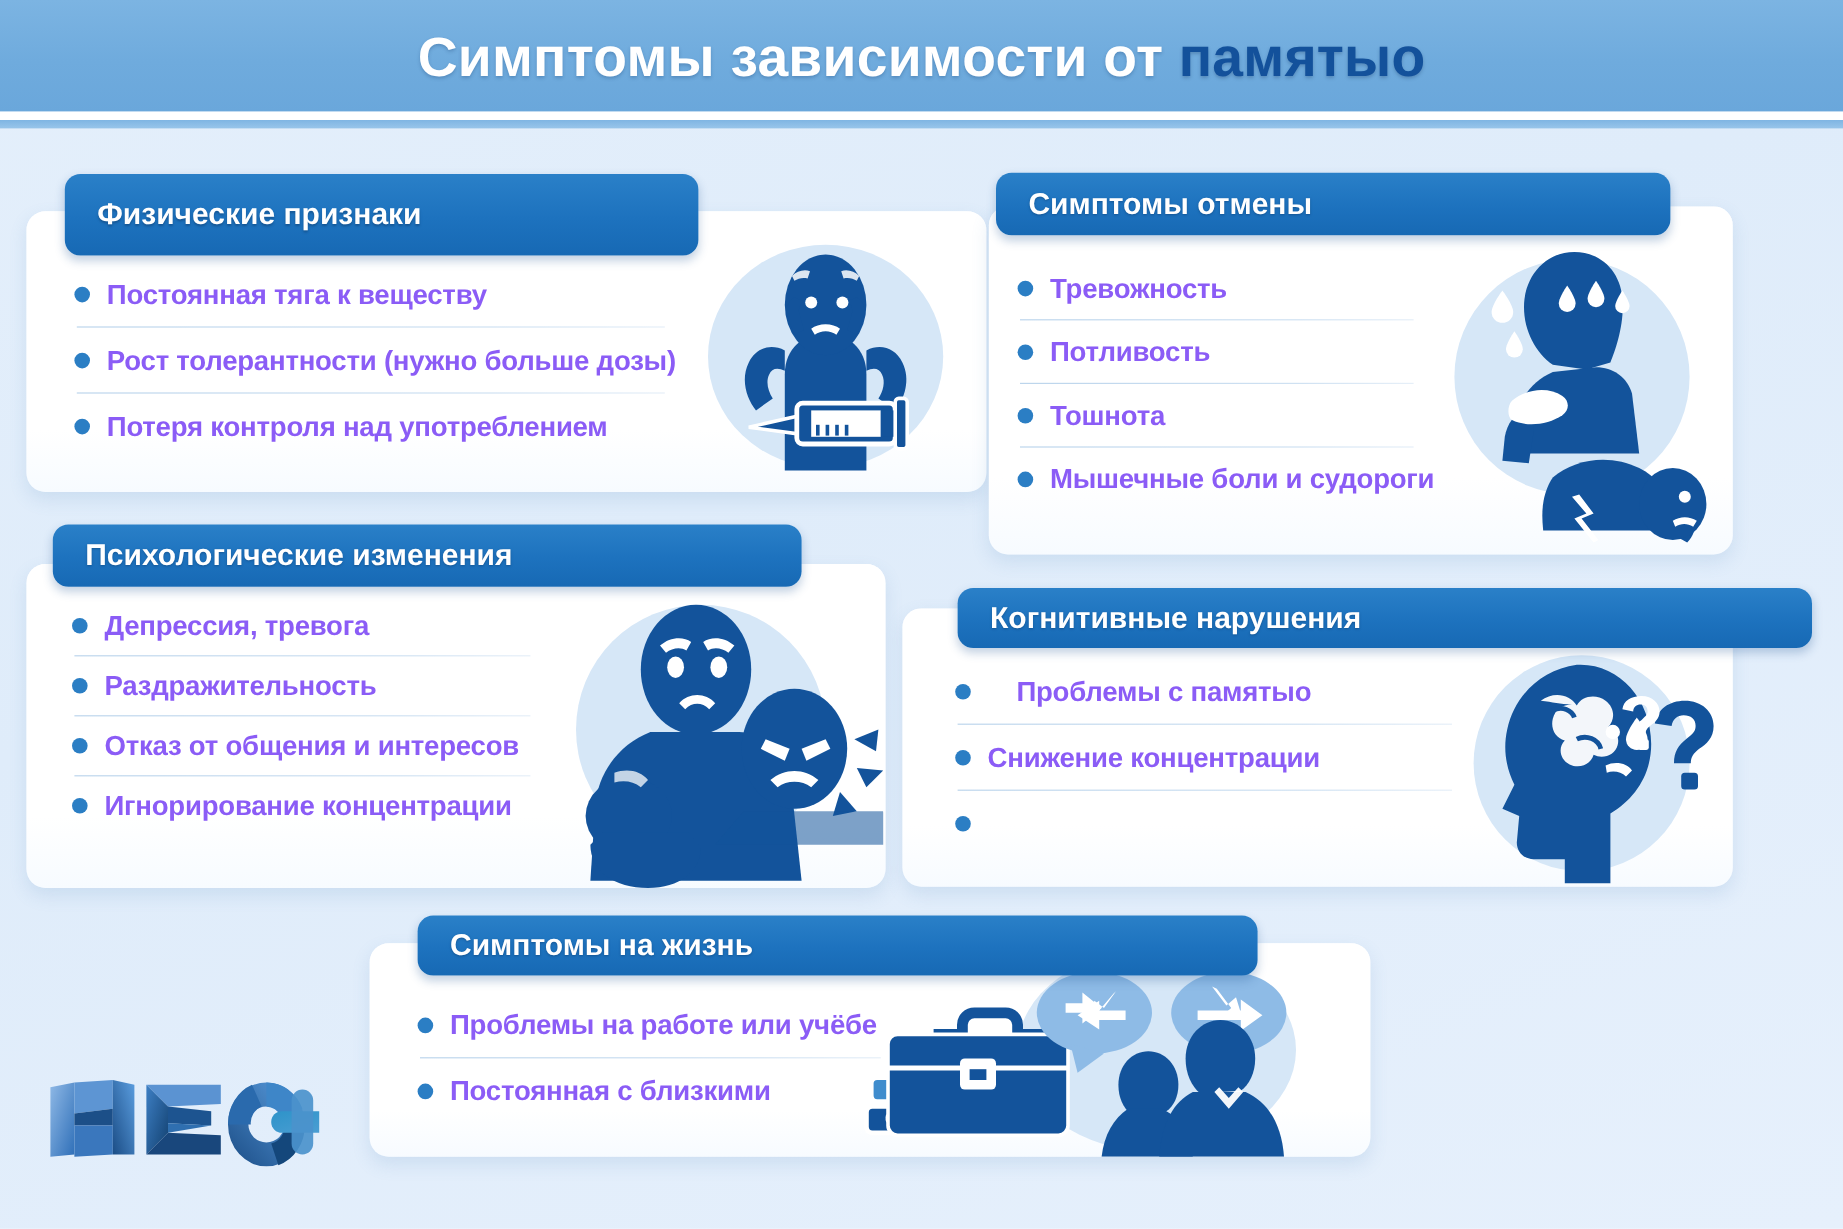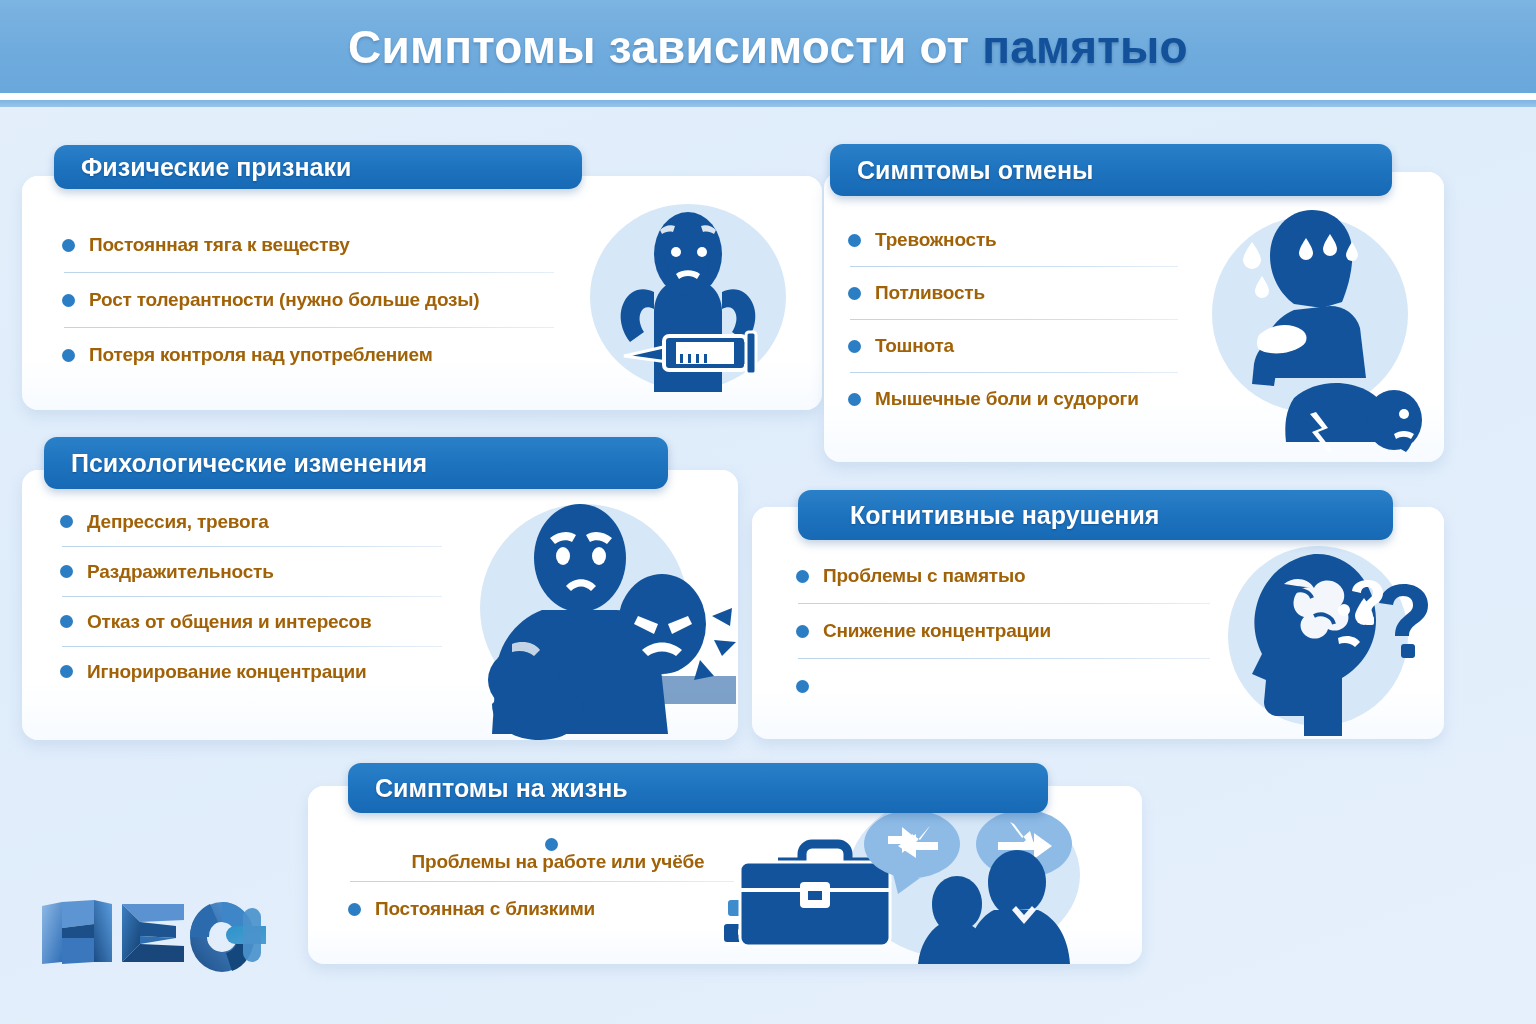--- a/index.html
+++ b/index.html
@@ -81,22 +81,22 @@
     position: relative;
   }
   .bullet {
     width: 13px; height: 13px;
     border-radius: 50%;
     background: #2b7ec4;
     flex: 0 0 auto;
     margin-right: 14px;
   }
   .item-text {
-    color: #a16207;
-    font-size: 19px;
+    color: #8b5cf6;
+    font-size: 23px;
     font-weight: bold;
     white-space: nowrap;
     letter-spacing: -0.2px;
   }
   .divider {
     height: 1px;
     background: linear-gradient(90deg, #bcd5ec 0%, #cfe1f2 70%, #e6eff8 100%);
   }
 
   
@@ -118,21 +118,21 @@
 
 <div class="header">
   <div class="header-title">
     <span>Симптомы зависимости от </span><span class="accent">памятыо</span>
   </div>
 </div>
 <div class="header-rule"></div>
 <div class="header-stripe"></div>
 
 <div class="card" style="left:22px; top:176px; width:800px; height:234px;"></div>
-<div class="card-tab" style="left:54px; top:145px; width:528px; height:44px;">
+<div class="card-tab" style="left:54px; top:145px; width:528px; height:68px;">
   <span>Физические признаки</span>
 </div>
 <div class="list" style="left:62px; top:228px; width:500px;">
   <div class="list-item" style="height:34px;">
     <span class="bullet"></span>
     <span class="item-text">Постоянная тяга к веществу</span>
   </div>
   <div class="divider" style="width:490px; margin:10px 0 10px 2px;"></div>
   <div class="list-item" style="height:34px;">
     <span class="bullet"></span>
@@ -302,25 +302,25 @@
       <path d="M238 118 l-20 8 4 10 20-10z"></path>
 
       <path d="M192 152c12-10 28-10 40 0l-6 6c-8-6-20-6-28 0z"></path>
 
       <path d="M62 146c10-4 22-2 28 6l-6 6c-6-5-14-6-22-4z" opacity="0.75"></path>
     </g>
   </svg>
 </div>
 
 <div class="card" style="left:752px; top:507px; width:692px; height:232px;"></div>
-<div class="card-tab" style="left:798px; top:490px; width:595px; height:50px;padding-left:25px;">
+<div class="card-tab" style="left:798px; top:490px; width:712px; height:50px;">
   <span>Когнитивные нарушения</span>
 </div>
 <div class="list" style="left:796px; top:560px; width:430px;">
-  <div class="list-item" style="height:32px;">
+  <div class="list-item" style="height:32px;gap:24px;">
     <span class="bullet"></span>
     <span class="item-text">Проблемы с памятыо</span>
   </div>
   <div class="divider" style="width:412px; margin:11px 0 11px 2px;"></div>
   <div class="list-item" style="height:32px;">
     <span class="bullet"></span>
     <span class="item-text">Снижение концентрации</span>
   </div>
   <div class="divider" style="width:412px; margin:11px 0 11px 2px;"></div>
   <div class="list-item" style="height:32px;">
@@ -353,21 +353,21 @@
       <path d="M120 98c8-4 18-2 22 4l-5 5c-4-4-11-5-16-3z"></path>
     </g>
   </svg>
 </div>
 
 <div class="card" style="left:308px; top:786px; width:834px; height:178px;"></div>
 <div class="card-tab" style="left:348px; top:763px; width:700px; height:50px;">
   <span>Симптомы на жизнь</span>
 </div>
 <div class="list" style="left:348px; top:838px; width:420px;">
-  <div class="list-item" style="height:32px;flex-direction:column;">
+  <div class="list-item" style="height:32px;">
     <span class="bullet"></span>
     <span class="item-text">Проблемы на работе или учёбе</span>
   </div>
   <div class="divider" style="width:384px; margin:11px 0 11px 2px;"></div>
   <div class="list-item" style="height:32px;">
     <span class="bullet"></span>
     <span class="item-text">Постоянная с близкими</span>
   </div>
 </div>
 <div class="icon-wrap" style="left:716px; top:786px; width:420px; height:178px;">

